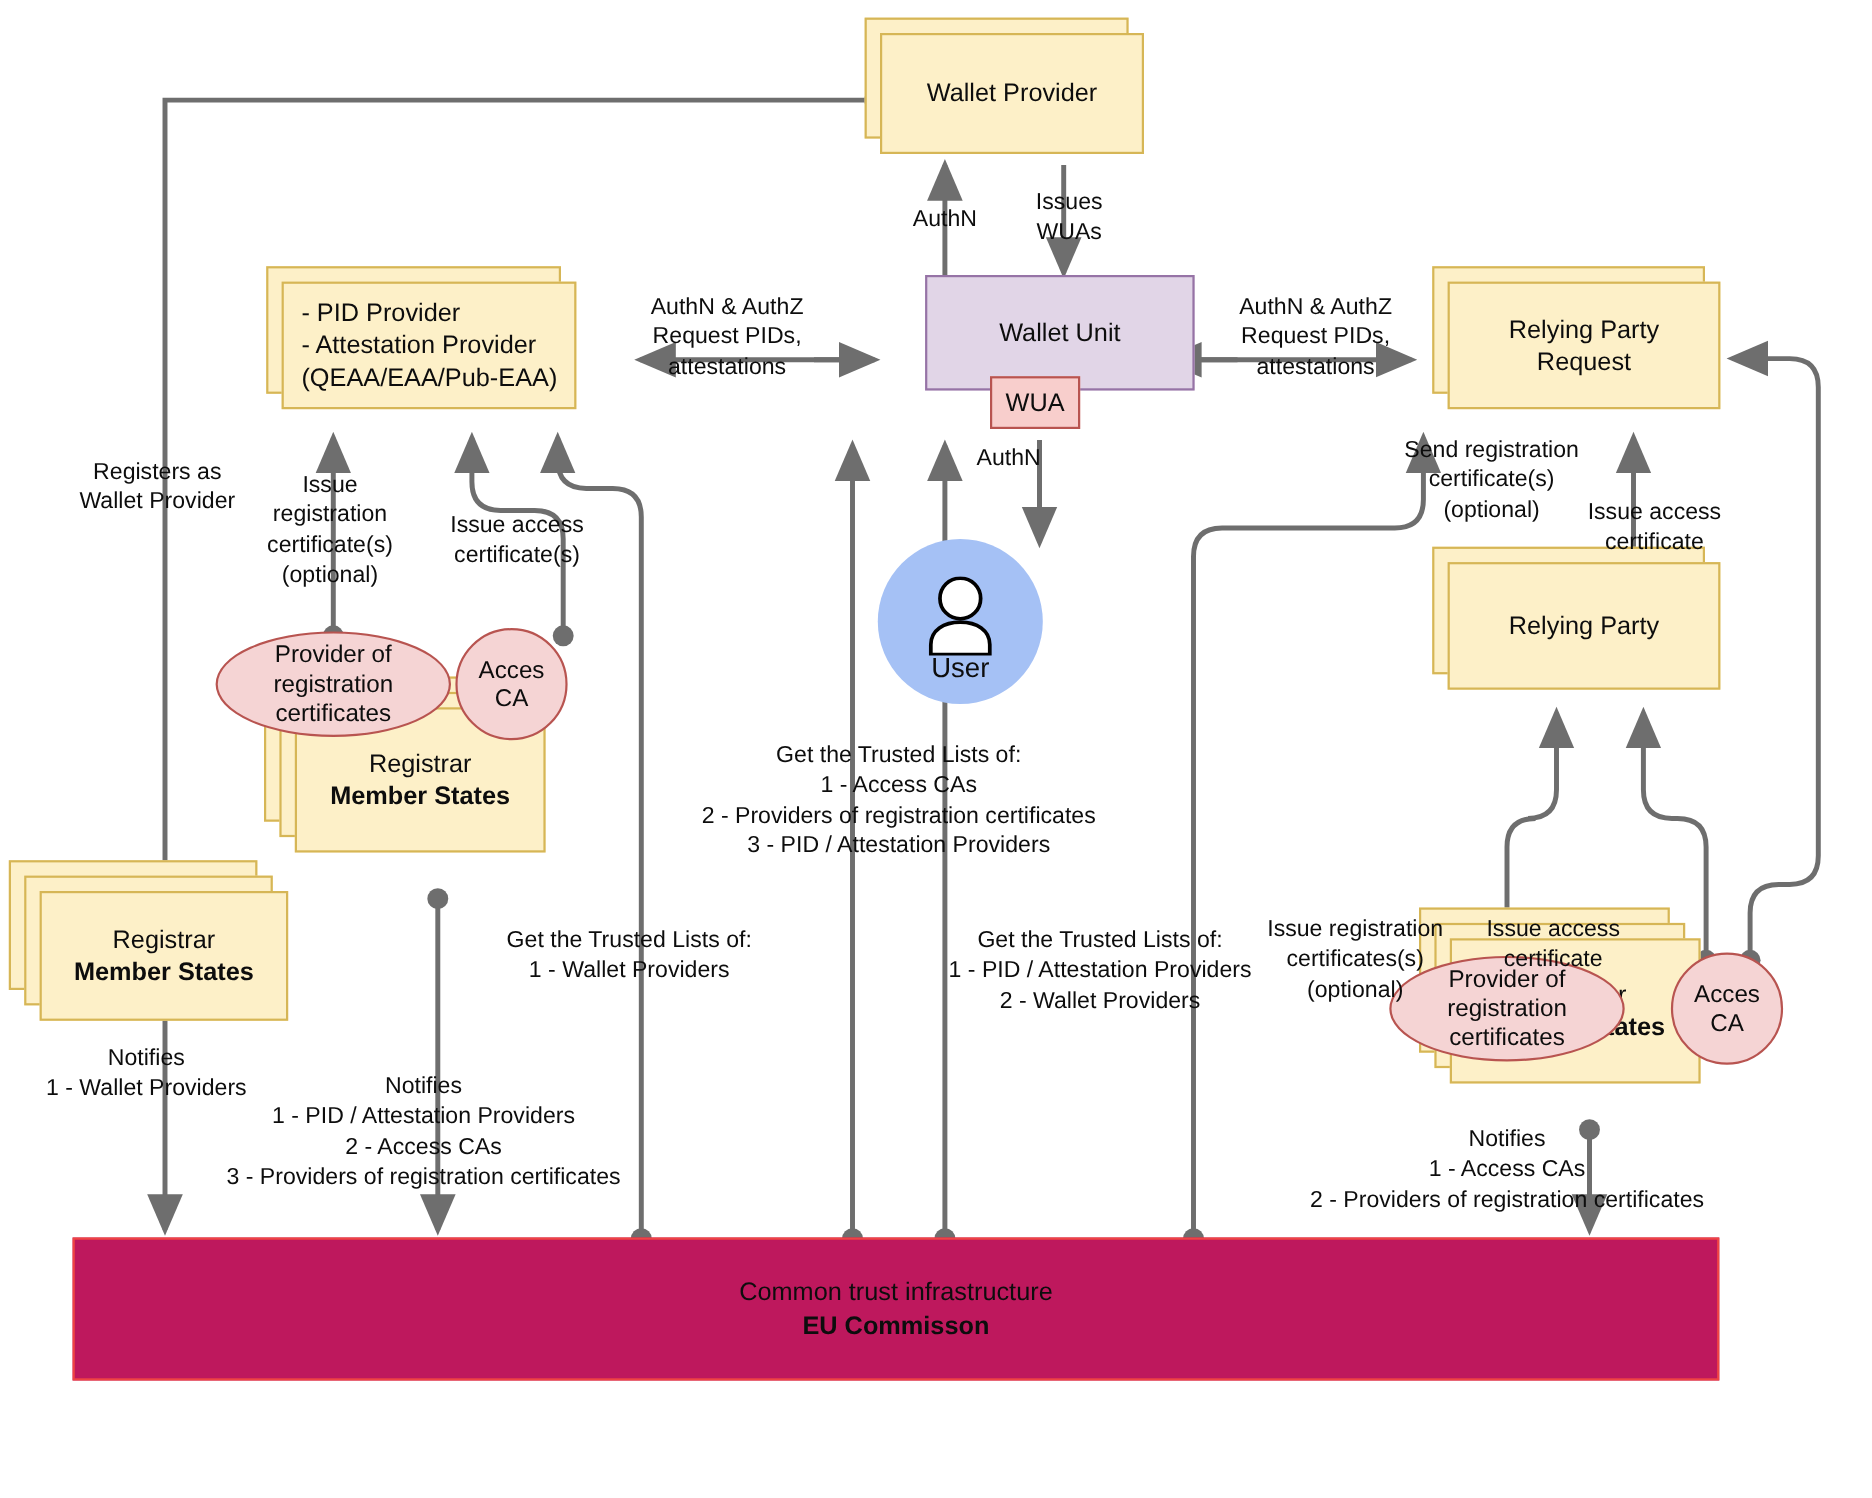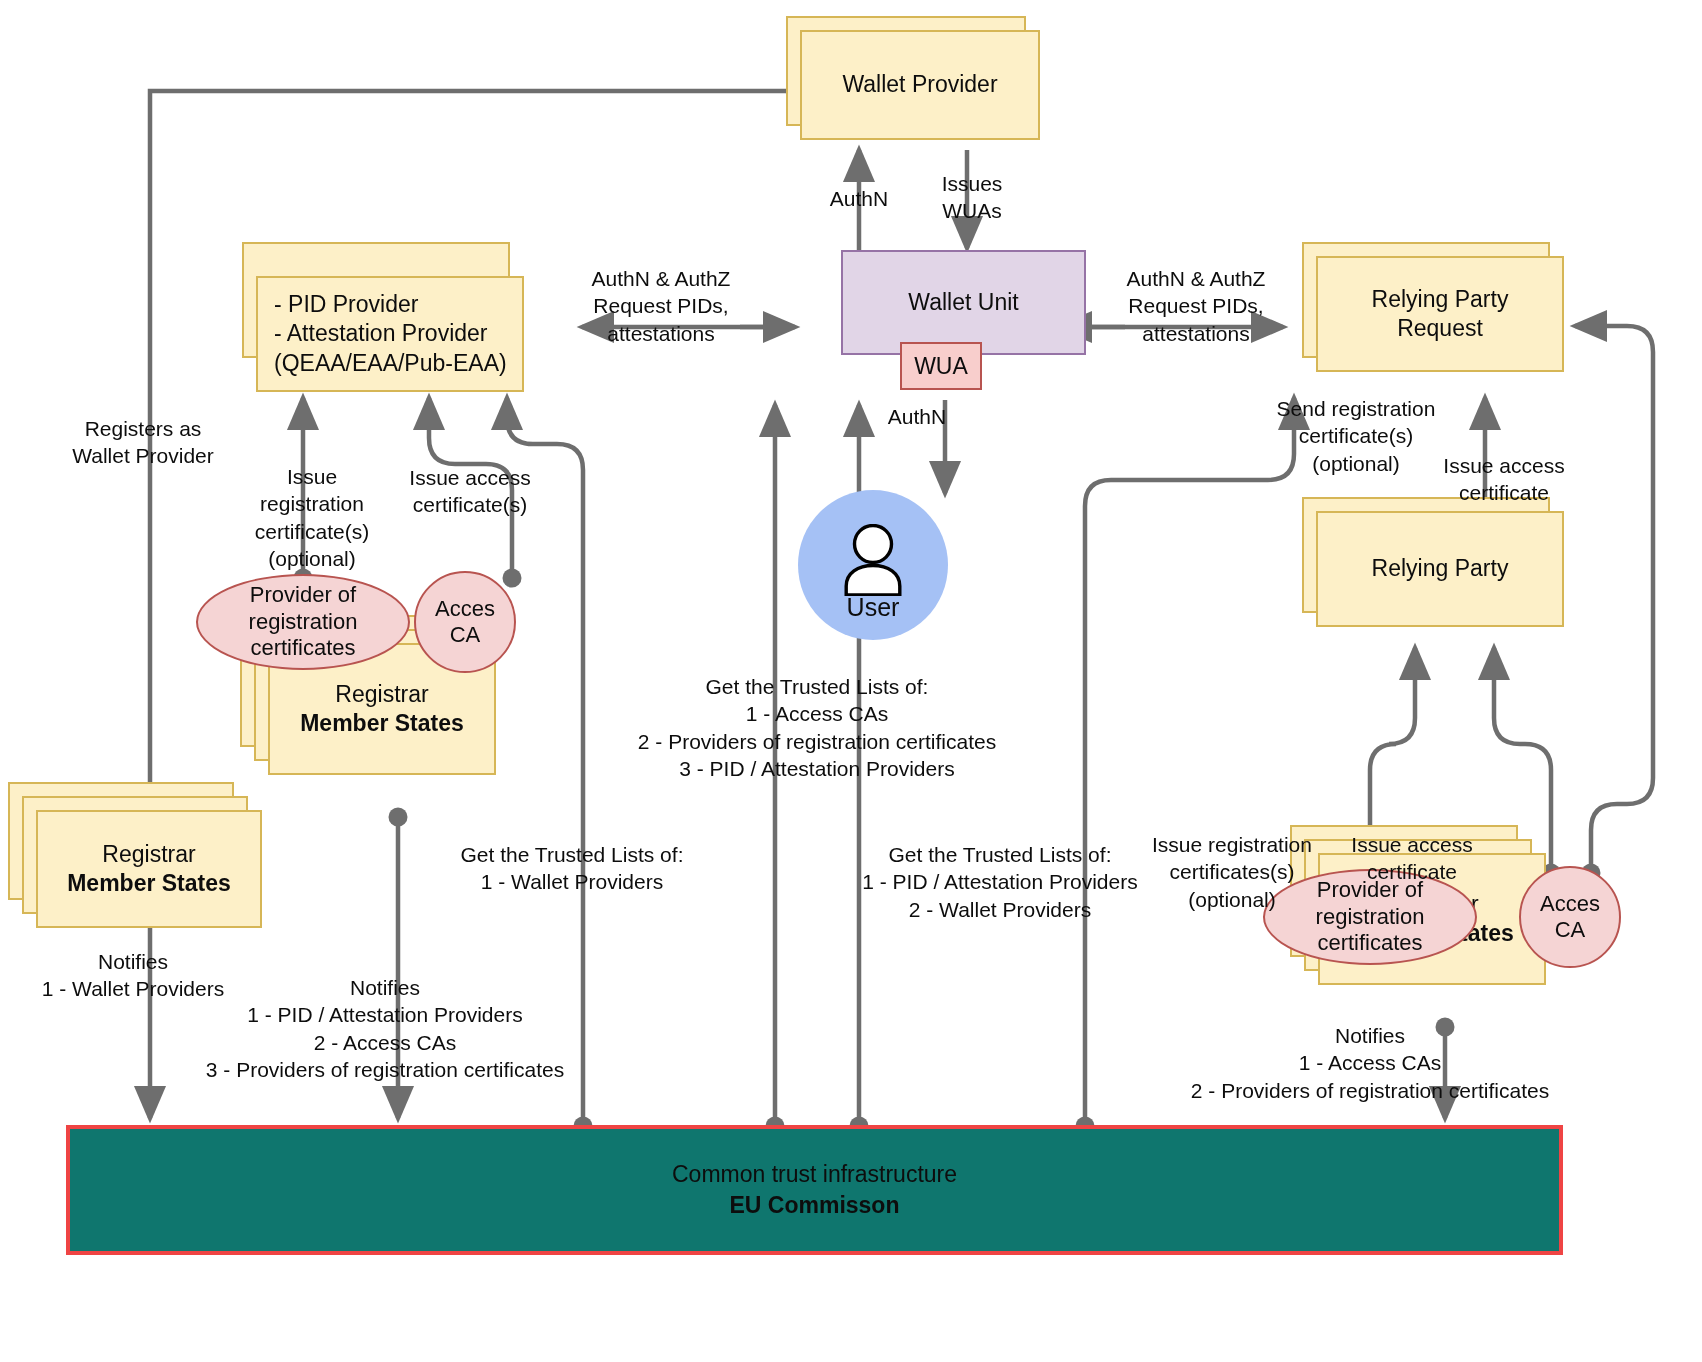--- a/index.html
+++ b/index.html
@@ -43,21 +43,21 @@
     text-align: center;
   }
   .stack .sheet.front .label {
     width: 100%;
     padding: 0 6px;
     font-size: 23px;
     color: #0d0d0d;
     line-height: 1.28;
     box-sizing: border-box;
   }
-  .stack.left-text .sheet.front { justify-content: flex-end; margin-top: 20px; }
+  .stack.left-text .sheet.front { justify-content: flex-end; }
   .stack.left-text .sheet.front .label { text-align: left; padding-left: 16px; }
   .bold { font-weight: bold; }
 
   .boxplain {
     position: absolute;
     box-sizing: border-box;
     display: flex;
     align-items: center;
     justify-content: center;
     text-align: center;
@@ -67,22 +67,22 @@
   .purple {
     background: #e1d5e7;
     border: 2px solid #9673a6;
     margin-left: 46px;
   }
   .pinkbox {
     background: #f8cecc;
     border: 2px solid #b85450;
   }
   .bigpink {
-    background: #0f766e;
-    border: 4px solid #ef4444;
+    background: #be185d;
+    border: 2px solid #ef4444;
     line-height: 1.35;
   }
   .ellipse {
     position: absolute;
     box-sizing: border-box;
     background: #f5d4d4;
     border: 2px solid #b85450;
     border-radius: 50%;
     display: flex;
     align-items: center;
@@ -327,21 +327,21 @@
 
   <div class="edgelabel" style="left:1196px; top:265px;">AuthN &amp; AuthZ
 Request PIDs,
 attestations</div>
 
   <div class="edgelabel" style="left:917px; top:403px;">AuthN</div>
 
   <div class="edgelabel" style="left:143px; top:415px;">Registers as
 Wallet Provider</div>
 
-  <div class="edgelabel" style="left:312px; top:427px;margin-top:36px;">Issue
+  <div class="edgelabel" style="left:300px; top:427px;">Issue
 registration
 certificate(s)
 (optional)</div>
 
   <div class="edgelabel" style="left:470px; top:464px;">Issue access
 certificate(s)</div>
 
   <div class="edgelabel" style="left:1356px; top:395px;">Send registration
 certificate(s)
 (optional)</div>

